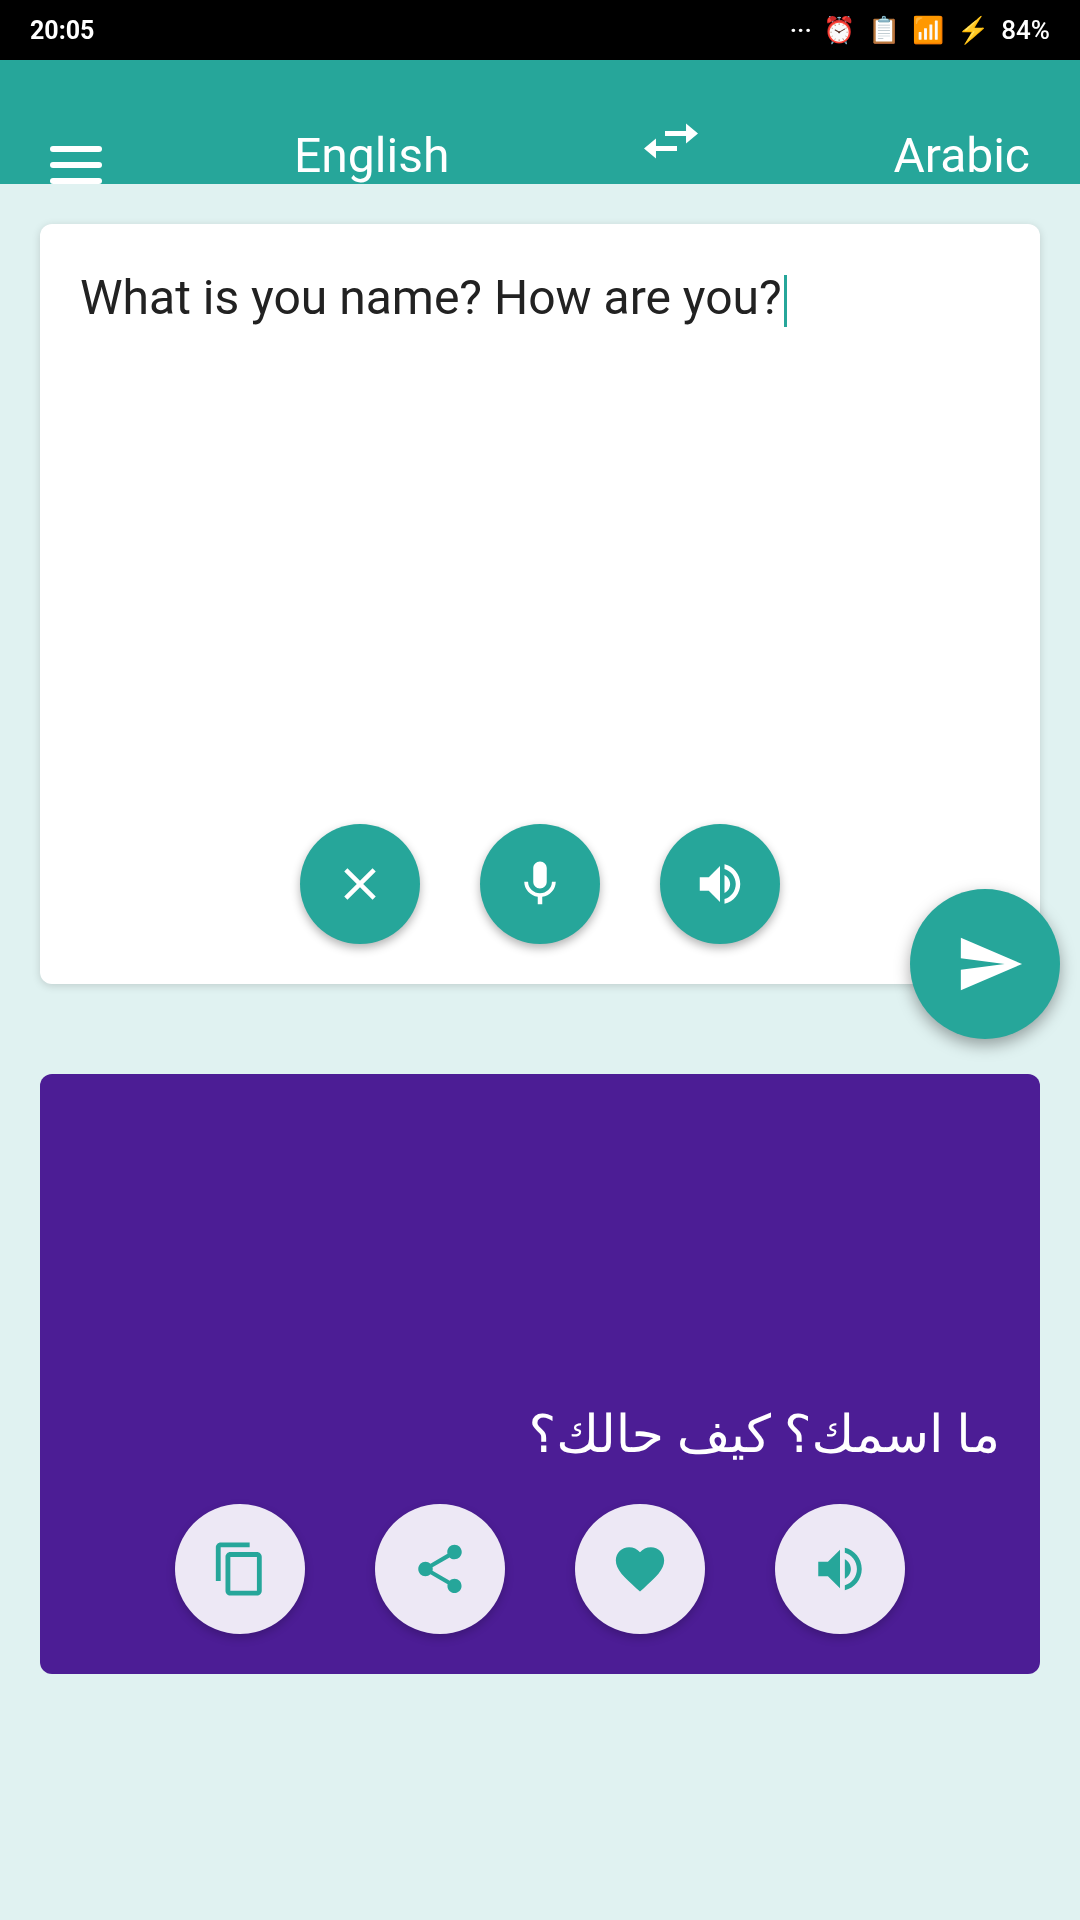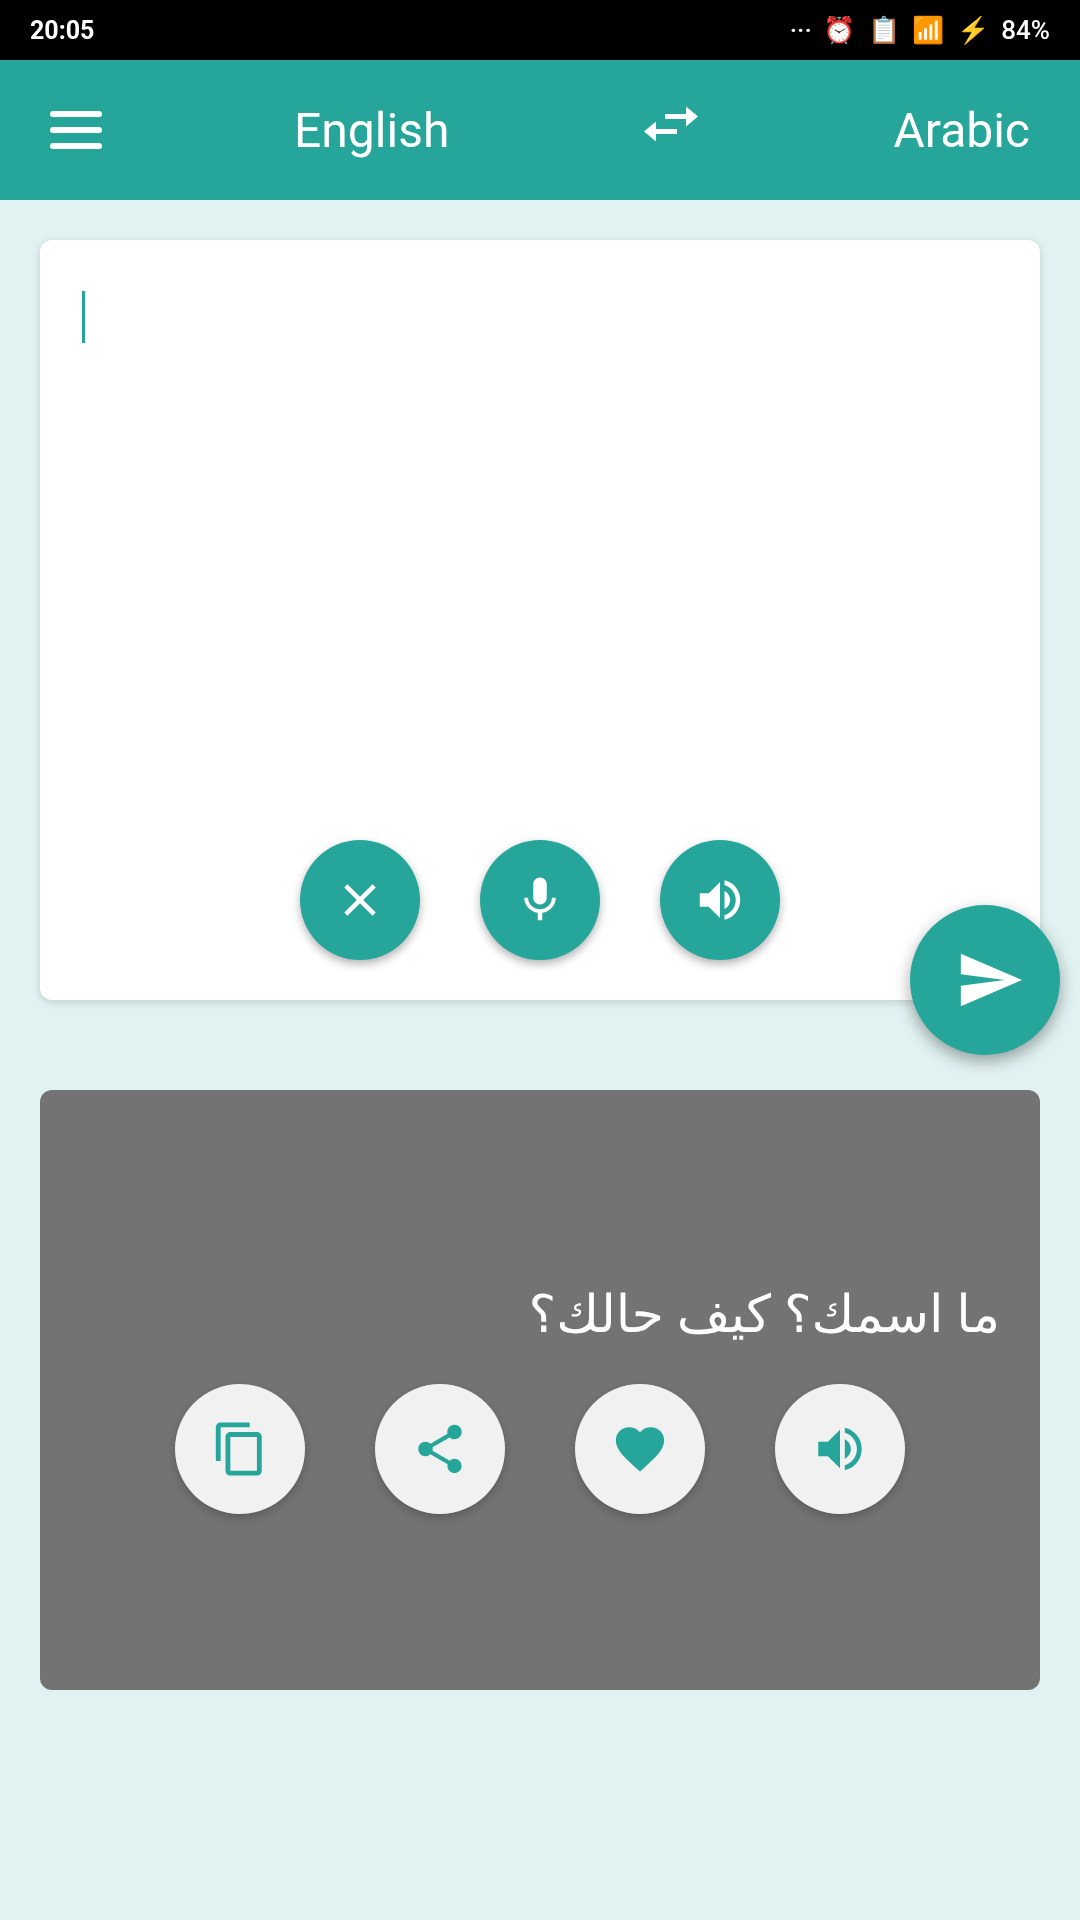--- a/index.html
+++ b/index.html
@@ -38,23 +38,23 @@
     .status-right {
       display: flex;
       align-items: center;
       gap: 12px;
       font-size: 26px;
     }
 
     
     .top-nav {
       background: #26a69a;
-      height: 140px;
-      display: flex;
-      align-items: center;
+      height: 124px;
+      display: flex;
+      align-items: flex-end;
       justify-content: space-between;
       padding: 0 50px;
     }
 
     .nav-menu-icon {
       display: flex;
       flex-direction: column;
       gap: 10px;
       cursor: pointer;
     }
@@ -163,30 +163,30 @@
 
     .send-btn svg {
       fill: #fff;
       width: 70px;
       height: 70px;
       margin-left: 10px;
     }
 
     
     .output-section {
-      background: #737373;
+      background: #4c1d95;
       margin: 0 20px 20px 20px;
       border-radius: 12px;
       padding: 50px 40px 40px 40px;
       position: relative;
       flex: 1;
       min-height: 600px;
       display: flex;
       flex-direction: column;
-      justify-content: center;
+      justify-content: flex-end;
     }
 
     .translated-text {
       color: #fff;
       font-size: 52px;
       text-align: right;
       direction: rtl;
       line-height: 1.5;
     }
 
@@ -251,21 +251,21 @@
     </svg>
   </span>
   <span class="nav-lang">Arabic</span>
 </div>
 
 <div class="main-content">
 
   <div style="position: relative; padding: 20px 20px 0 20px;">
     <div class="input-section">
       <div class="input-text">
-        <span class="cursor"></span>
+        <span>What is you name? How are you?</span><span class="cursor"></span>
       </div>
       <div class="input-buttons">
         <button class="circle-btn" title="Clear">
           <svg viewBox="0 0 24 24" xmlns="http://www.w3.org/2000/svg">
             <path d="M19 6.41L17.59 5 12 10.59 6.41 5 5 6.41 10.59 12 5 17.59 6.41 19 12 13.41 17.59 19 19 17.59 13.41 12z"></path>
           </svg>
         </button>
         <button class="circle-btn" title="Microphone">
           <svg viewBox="0 0 24 24" xmlns="http://www.w3.org/2000/svg">
             <path d="M12 14c1.66 0 2.99-1.34 2.99-3L15 5c0-1.66-1.34-3-3-3S9 3.34 9 5v6c0 1.66 1.34 3 3 3zm5.3-3c0 3-2.54 5.1-5.3 5.1S6.7 14 6.7 11H5c0 3.41 2.72 6.23 6 6.72V21h2v-3.28c3.28-.48 6-3.3 6-6.72h-1.7z"></path>

